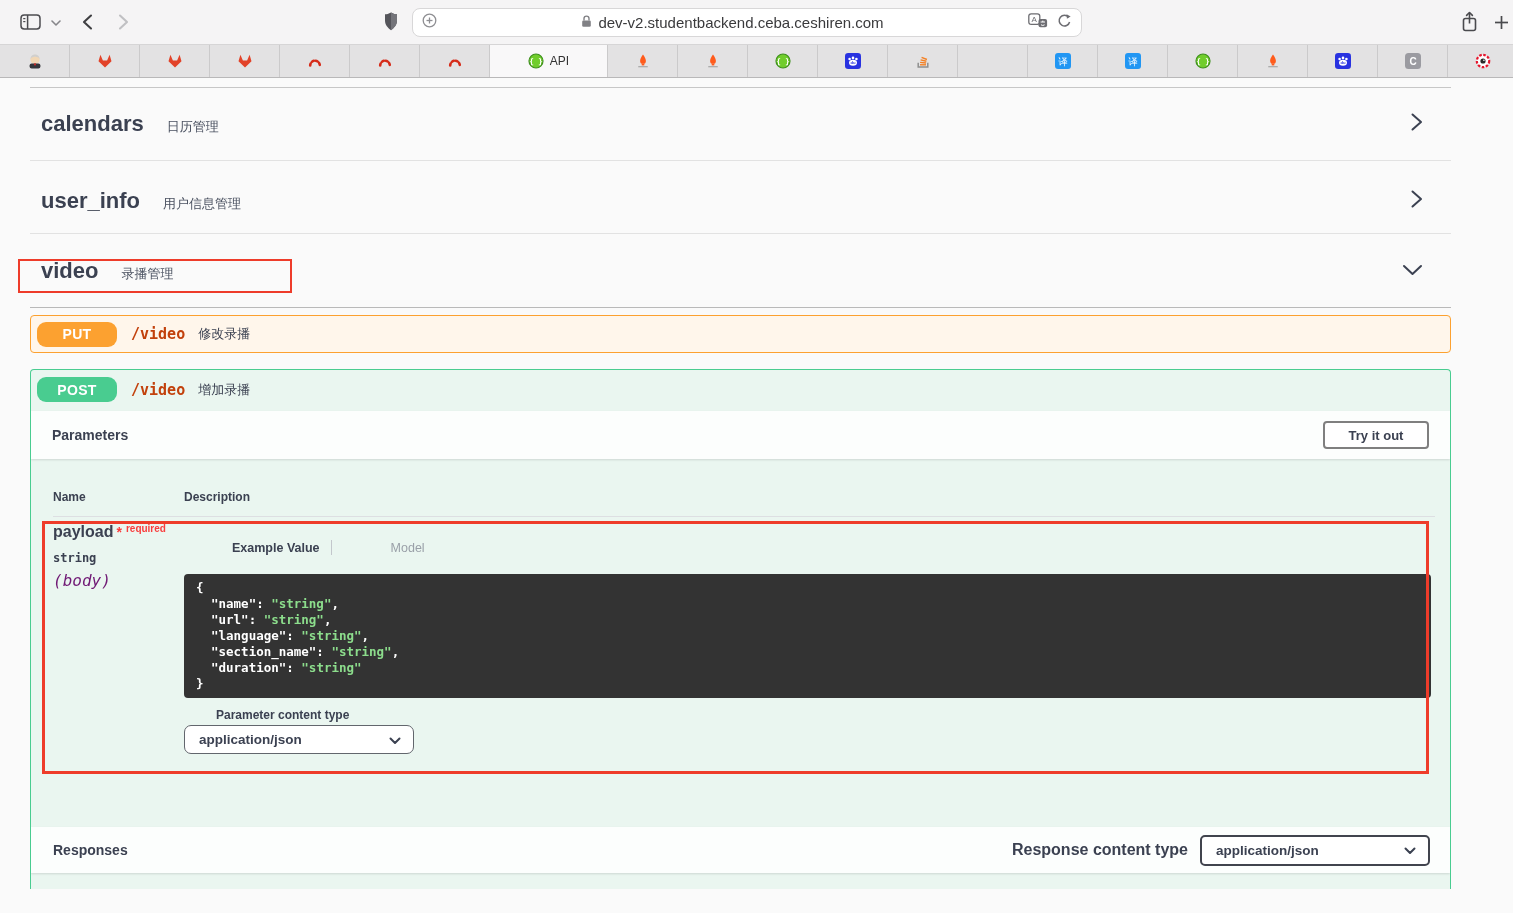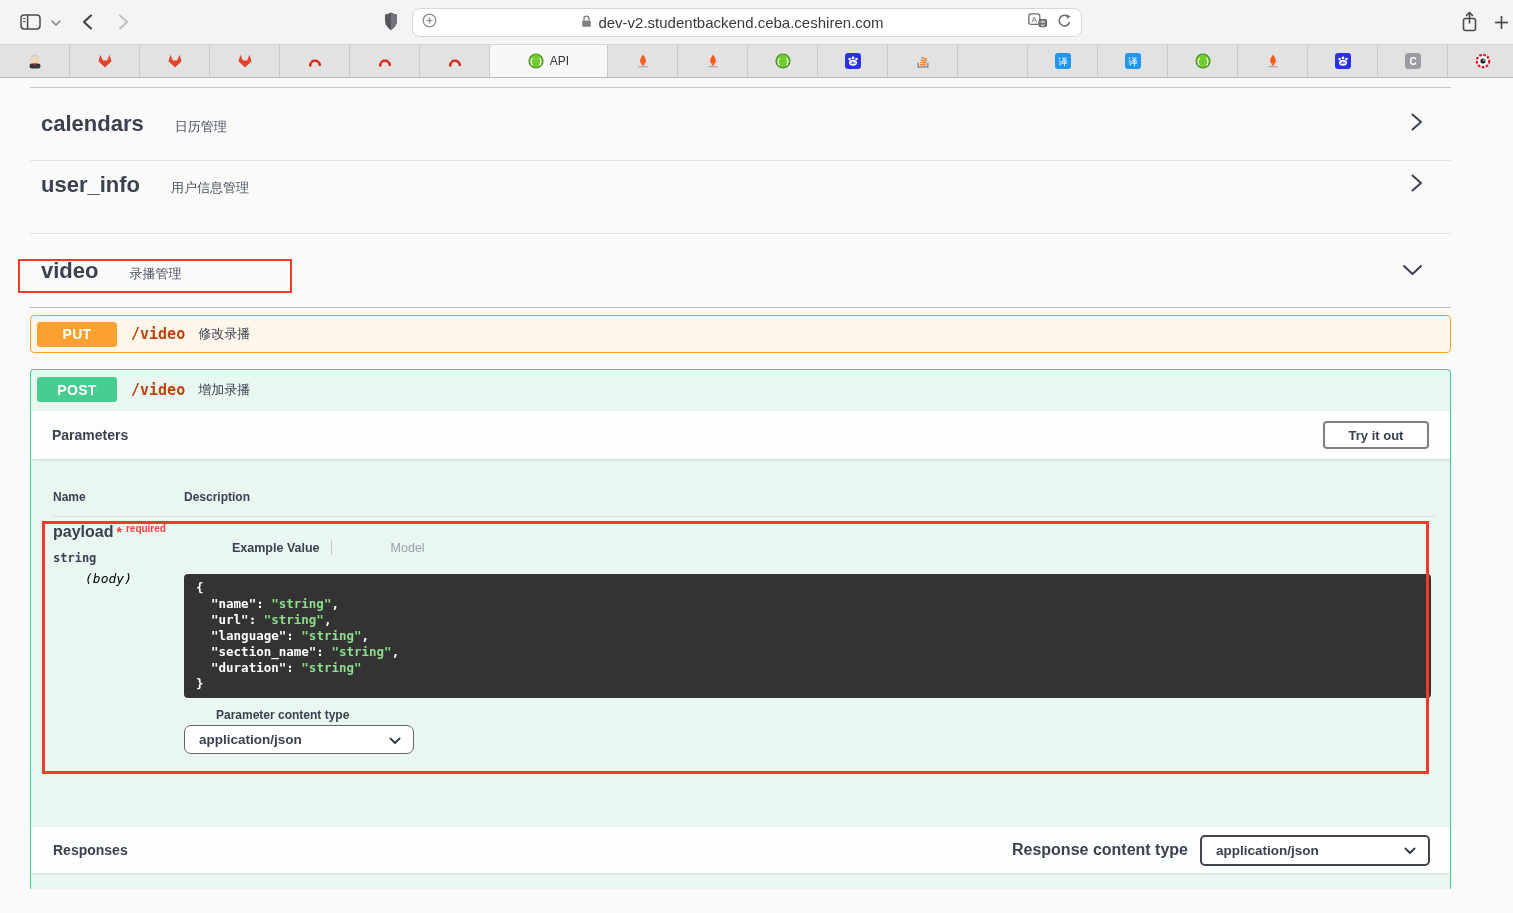--- a/index.html
+++ b/index.html
@@ -26,28 +26,28 @@
   .tab.active{ width:118px; background:#f9f8f9; }
   .tab-label{ font-size:12px; color:#333; }
   .fv{ width:16px; height:16px; display:inline-block; }
   .fv svg{ display:block; }
 
   
   .content{ position:absolute; top:78px; left:0; width:1513px; height:835px; background:#fafafa; }
   .hr{ position:absolute; left:30px; width:1421px; height:1px; background:#e2e2e2; }
   .sec-row{ position:absolute; left:30px; width:1421px; display:flex; align-items:center;
     justify-content:space-between; padding:0 28px 0 11px; cursor:pointer; }
-  .sec-title{ display:flex; align-items:baseline; gap:31px; }
+  .sec-title{ display:flex; align-items:baseline; gap:23px; }
   .sec-name{ font-size:22px; font-weight:bold; color:#3b4151; }
   .sec-desc{ font-size:13px; color:#4a5160; }
 
   
   .opblock{ position:absolute; left:30px; width:1421px; border-radius:4px; }
   .opblock-header{ display:flex; align-items:center; padding-left:6px; cursor:pointer; }
-  .method-badge{ width:80px; height:25px; border-radius:3px; color:#fff; font-weight:bold;
+  .method-badge{ width:80px; height:25px; border-radius:9px; color:#fff; font-weight:bold;
     font-size:14px; display:flex; align-items:center; justify-content:center; letter-spacing:.3px; }
   .op-path{ font-family:"DejaVu Sans Mono",monospace; font-weight:bold; font-size:15px;
     color:#c2410c; margin-left:14px; }
   .op-summary{ font-size:13px; color:#3b4151; margin-left:13px; }
   .put-block{ top:237px; height:38px; background:#fff6eb; border:1px solid #fca130; }
   .put-block .opblock-header{ height:100%; }
   .post-block{ top:291px; height:520px; background:#eaf6f0; border:1px solid #49cc90;
     border-bottom:none; border-radius:4px 4px 0 0; overflow:hidden; }
   .post-block .opblock-header{ height:39px; }
 
@@ -61,21 +61,21 @@
 
   .th{ position:absolute; font-size:12px; font-weight:bold; color:#3b4151; }
   .thead-line{ position:absolute; left:22px; top:146px; width:1382px; height:1px; background:#dddfe2; }
 
   .param-name{ position:absolute; left:22px; top:153px; font-size:16px; font-weight:bold; color:#3b4151; }
   .req-star{ color:#f93e3e; font-size:14px; margin-left:3px; }
   .req-label{ color:#f93e3e; font-size:10px; font-weight:bold; position:relative; top:-5px; margin-left:4px; }
   .param-type{ position:absolute; left:22px; top:181px; font-family:"DejaVu Sans Mono",monospace;
     font-weight:bold; font-size:12px; color:#3b4151; }
   .param-in{ position:absolute; left:22px; top:201px; font-family:"DejaVu Sans Mono",monospace;
-    font-style:italic; font-size:13px; color:#000000;margin-left:32px; }
+    font-style:italic; font-size:16px; color:#701a75; }
 
   .model-tabs{ position:absolute; left:153px; top:170px; display:flex; align-items:center; }
   .model-tab{ font-size:12.5px; font-weight:bold; cursor:pointer;padding-left:48px; }
   .model-tab.active{ color:#3b4151; }
   .model-tab.inactive{ color:#9aa0a8; font-weight:normal; }
   .tab-sep{ width:1px; height:15px; background:#c3c7cc; margin:0 11px; }
 
   .codebox{ position:absolute; left:153px; top:204px; width:1247px; height:124px;
     background:#333333; border-radius:4px; padding:6px 12px;
     font-family:"DejaVu Sans Mono",monospace; font-size:12.5px; font-weight:bold;
@@ -389,21 +389,21 @@
         <span class="sec-desc">日历管理</span>
       </span>
       <span>
         <svg width="12" height="18" viewBox="0 0 12 18">
             <path d="M1.5,1.5 L10,9 L1.5,16.5" fill="none" stroke="#3b4151" stroke-width="2" stroke-linecap="round" stroke-linejoin="round"></path>
           </svg>
       </span>
     </div>
     <div class="hr" style="top:82px;"></div>
 
-    <div class="sec-row" style="top:71px;height:72px;">
+    <div class="sec-row" style="top:87px;height:72px;">
       <span class="sec-title">
         <span class="sec-name">user_info</span>
         <span class="sec-desc">用户信息管理</span>
       </span>
       <span>
         <svg width="12" height="18" viewBox="0 0 12 18">
             <path d="M1.5,1.5 L10,9 L1.5,16.5" fill="none" stroke="#3b4151" stroke-width="2" stroke-linecap="round" stroke-linejoin="round"></path>
           </svg>
       </span>
     </div>

